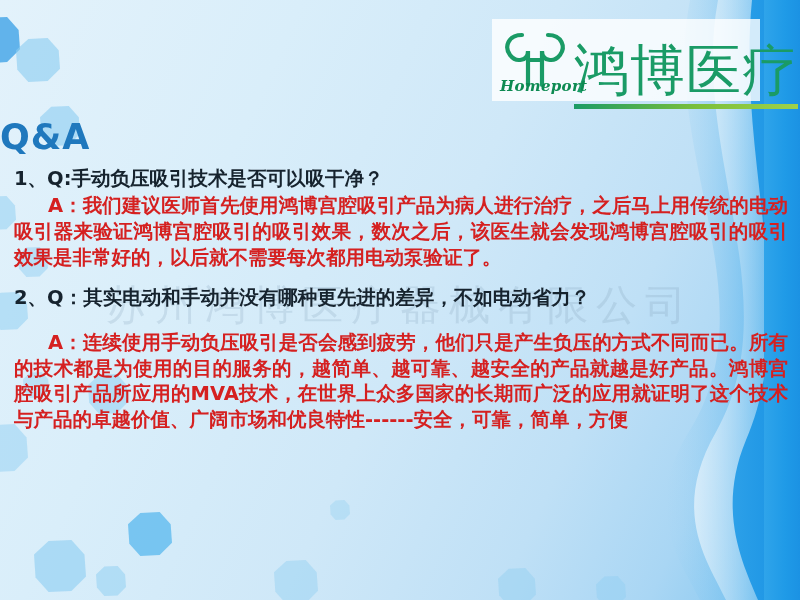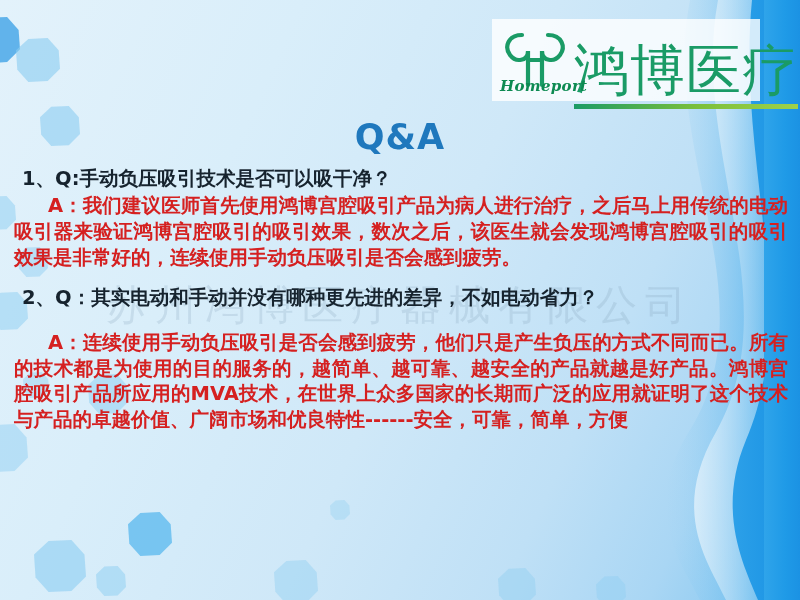--- a/index.html
+++ b/index.html
@@ -115,21 +115,21 @@
     height: 5px;
     width: 100%;
     background: linear-gradient(90deg, #1a9b66 0%, #7bbf3a 55%, #9fd14a 100%);
   }
 
   
   .title {
     position: absolute;
     left: 0; right: 0;
     top: 117px;
-    text-align: center;
+    text-align: left;
     font-family: "DejaVu Sans", "Liberation Sans", sans-serif;
     font-size: 35px;
     font-weight: bold;
     color: #1f78bd;
     letter-spacing: 1px;
   }
 
   
   .content {
     position: absolute;
@@ -140,21 +140,20 @@
 
   .qa-block { margin-bottom: 14px; }
 
   .q-line {
     font-family: "DejaVu Sans", "Liberation Sans", sans-serif;
     font-size: 19.5px;
     font-weight: bold;
     color: #16232e;
     line-height: 1.38;
     white-space: nowrap;
-    margin-left: 8px;
   }
 
   .a-line {
     font-family: "DejaVu Sans", "Liberation Sans", sans-serif;
     font-size: 19.5px;
     font-weight: bold;
     color: #d52020;
     line-height: 1.33;
     text-align: justify;
     text-justify: inter-character;
@@ -227,21 +226,21 @@
       <div class="logo-rule"></div>
     </div>
   </div>
 
   <div class="title">Q&amp;A</div>
 
   <div class="content">
 
     <div class="qa-block">
       <div class="q-line"><span>1、</span><span>Q:</span><span>手动负压吸引技术是否可以吸干净？</span></div>
-      <div class="a-line"><span>A：</span><span>我们建议医师首先使用鸿博宫腔吸引产品为病人进行治疗，之后马上用传统的电动吸引器来验证鸿博宫腔吸引的吸引效果，数次之后，该医生就会发现鸿博宫腔吸引的吸引效果是非常好的，连续使用手动负压吸引是否会感到疲劳。</span></div>
+      <div class="a-line"><span>A：</span><span>我们建议医师首先使用鸿博宫腔吸引产品为病人进行治疗，之后马上用传统的电动吸引器来验证鸿博宫腔吸引的吸引效果，数次之后，该医生就会发现鸿博宫腔吸引的吸引效果是非常好的，以后就不需要每次都用电动泵验证了。</span></div>
     </div>
 
     <div class="qa-block">
       <div class="q-line"><span>2、</span><span>Q：</span><span>其实电动和手动并没有哪种更先进的差异，不如电动省力？</span></div>
     </div>
 
     <div class="qa-block qa-3">
       <div class="a-line"><span>A：</span><span>连续使用手动负压吸引是否会感到疲劳，他们只是产生负压的方式不同而已。所有的技术都是为使用的目的服务的，越简单、越可靠、越安全的产品就越是好产品。鸿博宫腔吸引产品所应用的MVA技术，在世界上众多国家的长期而广泛的应用就证明了这个技术与产品的卓越价值、广阔市场和优良特性------安全，可靠，简单，方便</span></div>
     </div>
 

